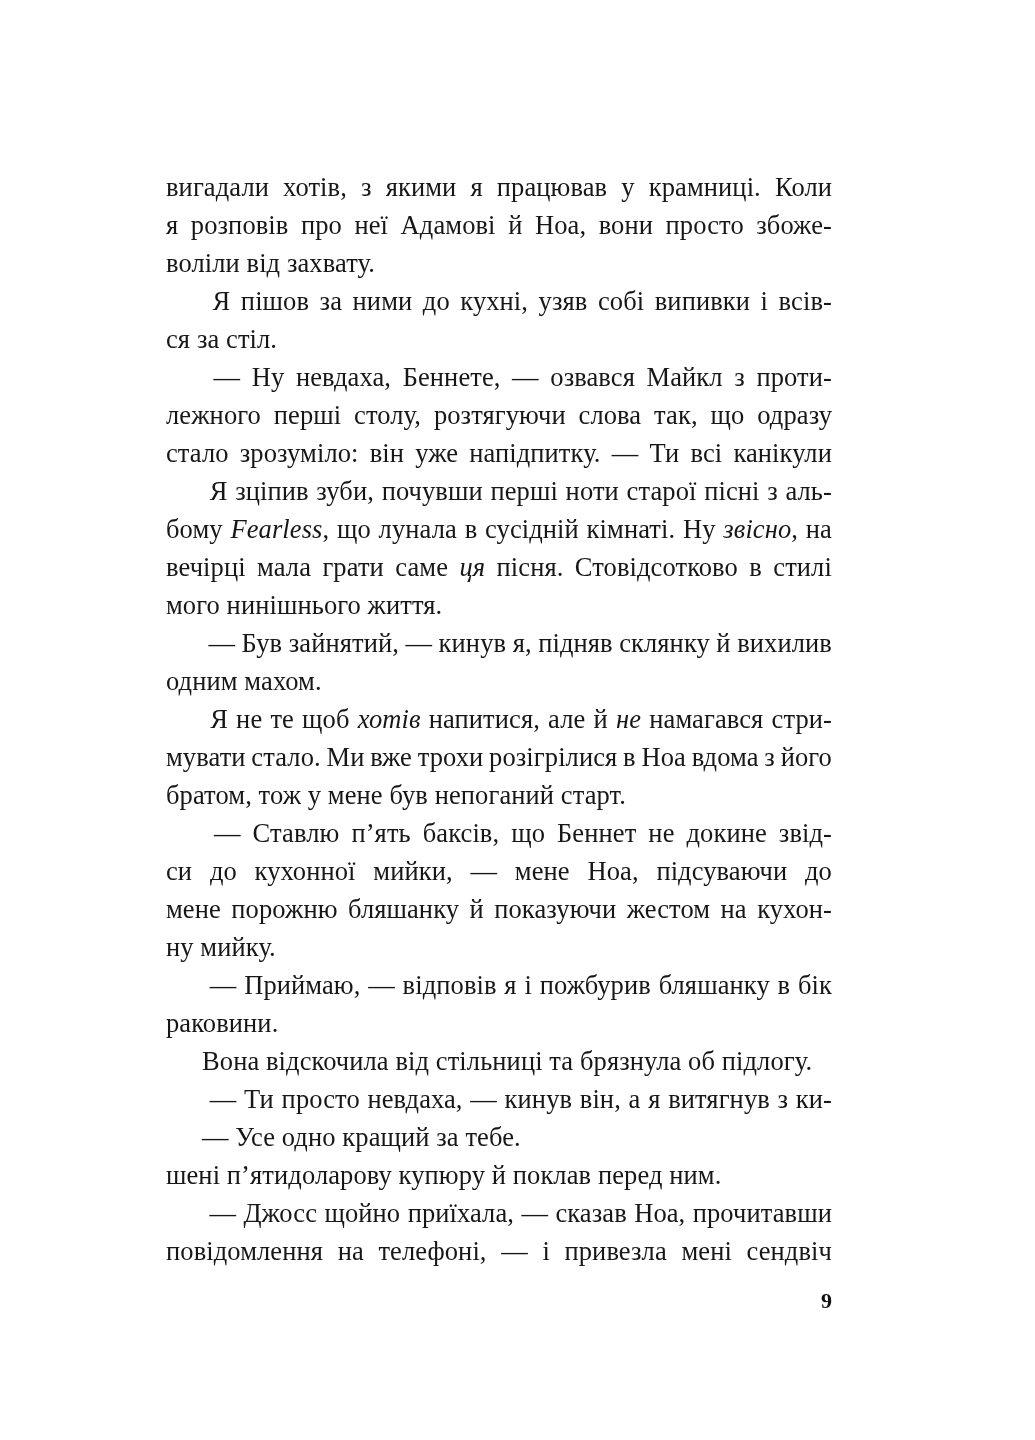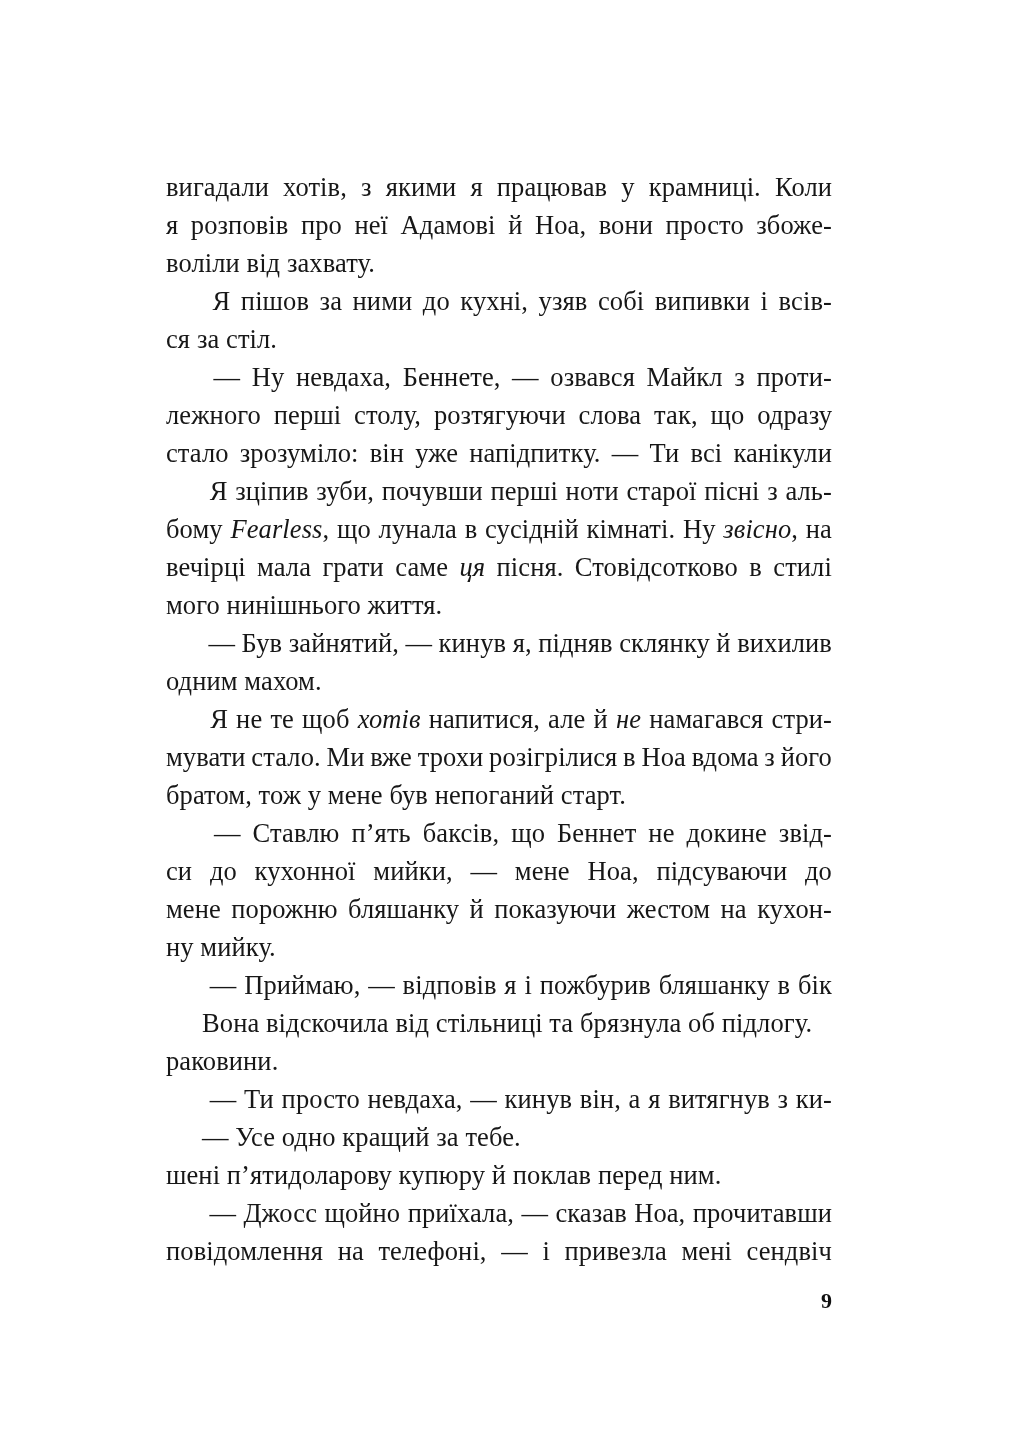--- a/index.html
+++ b/index.html
@@ -261,22 +261,22 @@
         <span class="w"><span>Приймаю,</span></span>
         <span class="w"><span>—</span></span>
         <span class="w"><span>відповів</span></span>
         <span class="w"><span>я</span></span>
         <span class="w"><span>і</span></span>
         <span class="w"><span>пожбурив</span></span>
         <span class="w"><span>бляшанку</span></span>
         <span class="w"><span>в</span></span>
         <span class="w"><span>бік</span></span>
       </div>
+      <div class="line last">раковини.</div>
       <div class="line last"><span class="indent"></span>Вона відскочила від стільниці та брязнула об підлогу.</div>
-      <div class="line last">раковини.</div>
       <div class="line just">
         <span class="w"><span class="indent"></span></span>
         <span class="w"><span>—</span></span>
         <span class="w"><span>Ти</span></span>
         <span class="w"><span>просто</span></span>
         <span class="w"><span>невдаха,</span></span>
         <span class="w"><span>—</span></span>
         <span class="w"><span>кинув</span></span>
         <span class="w"><span>він,</span></span>
         <span class="w"><span>а</span></span>

